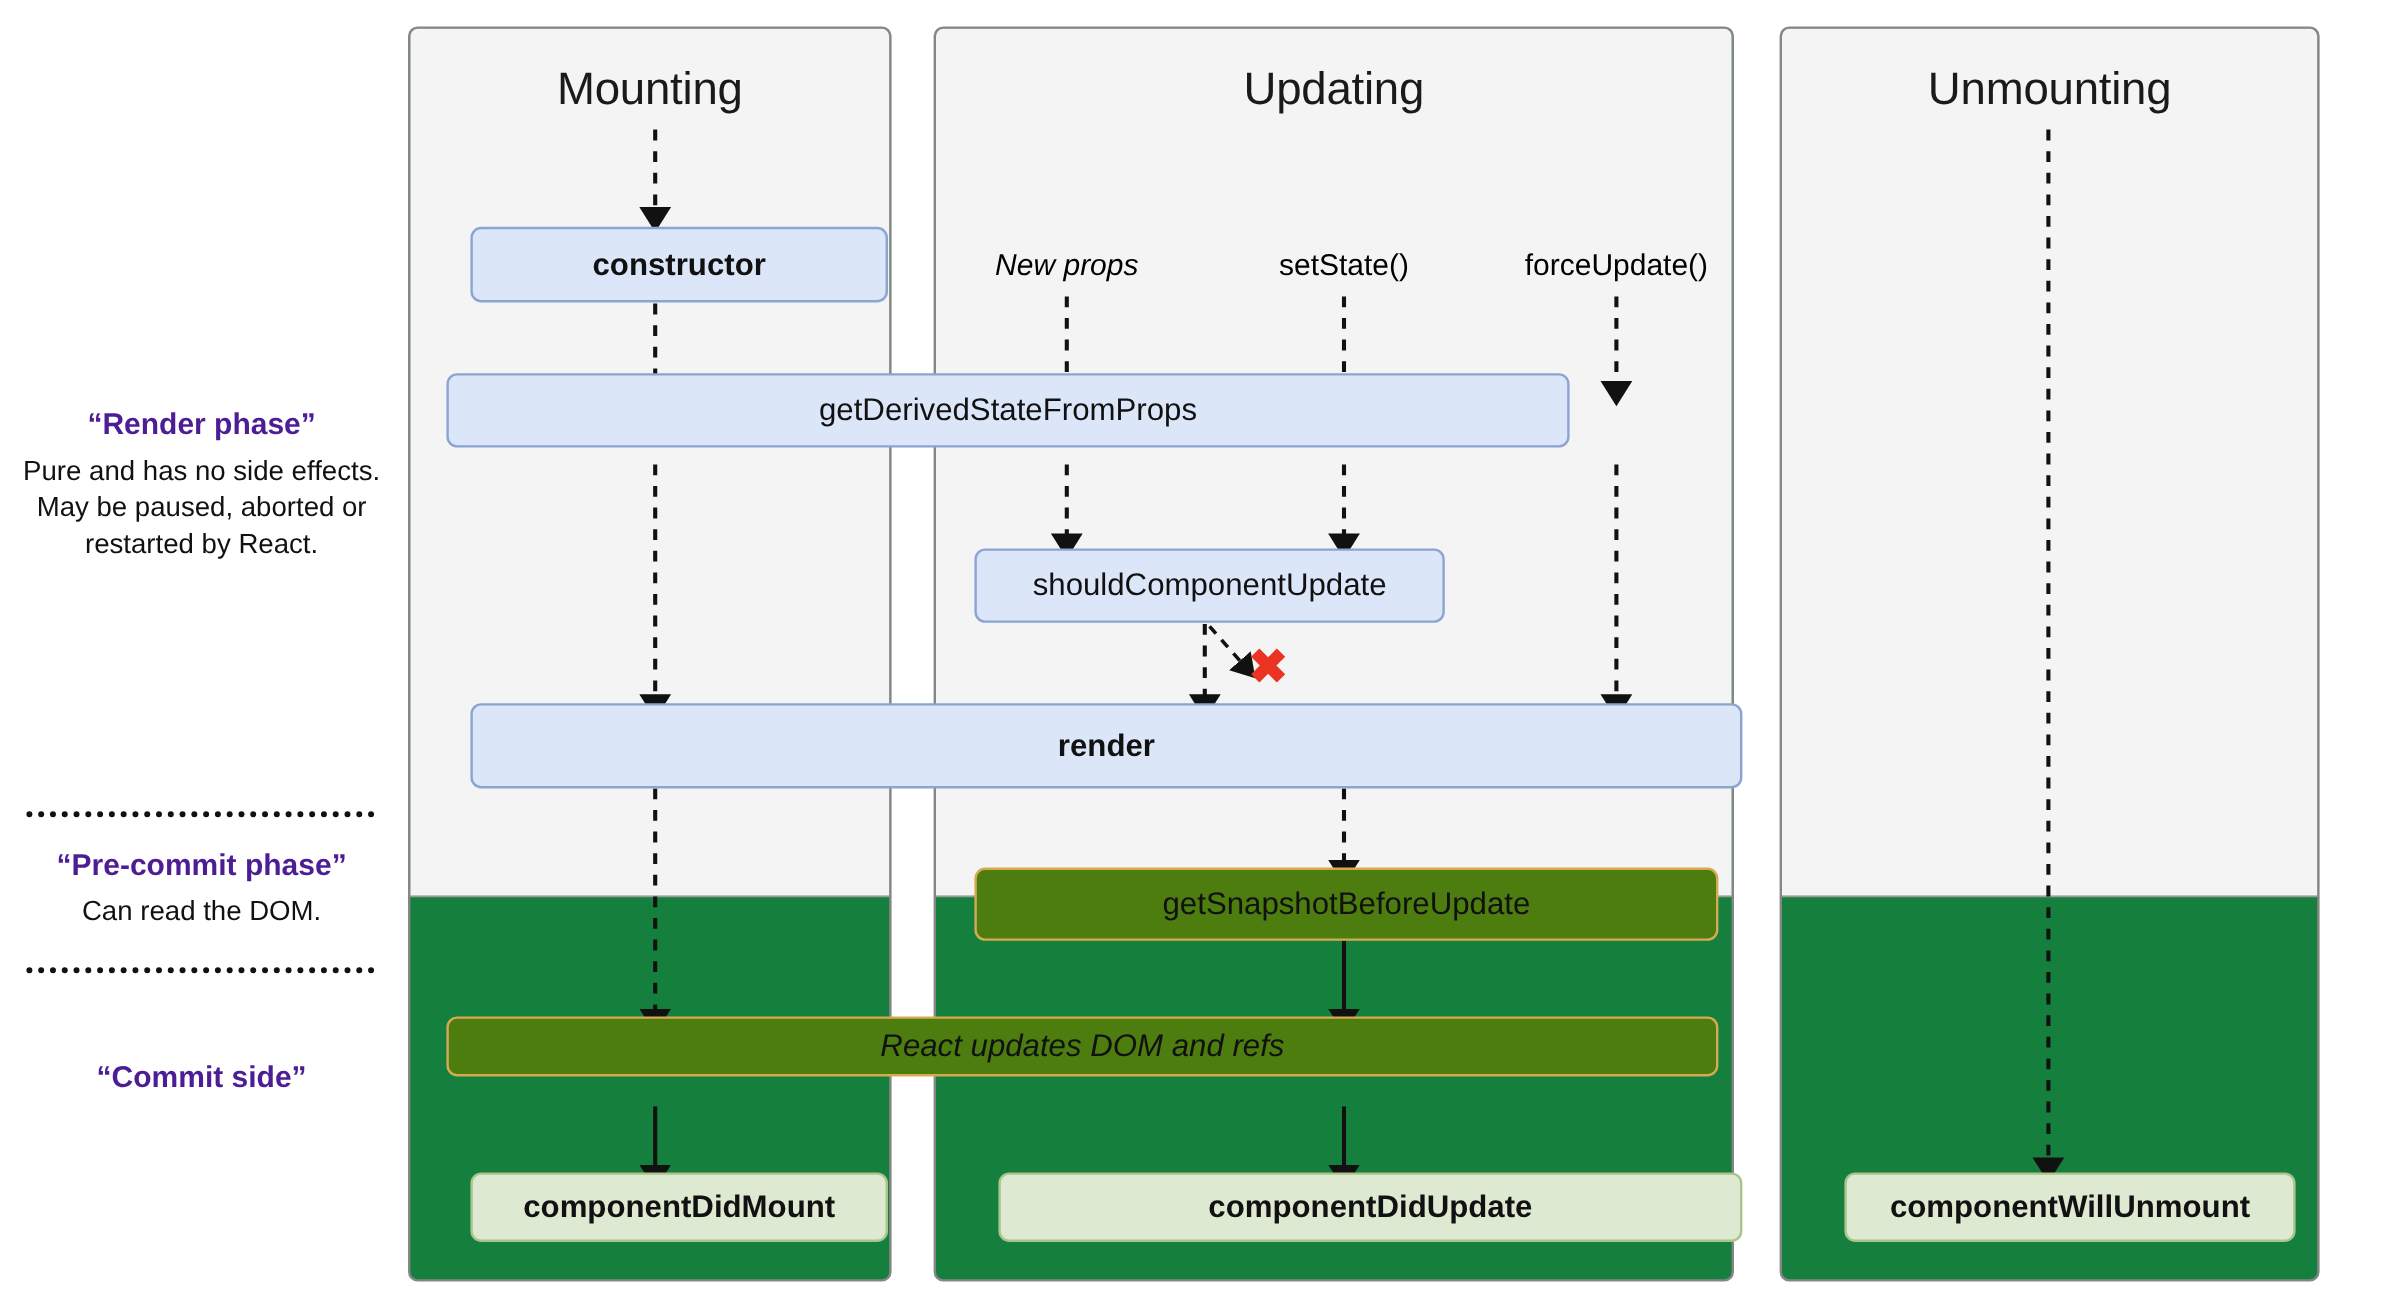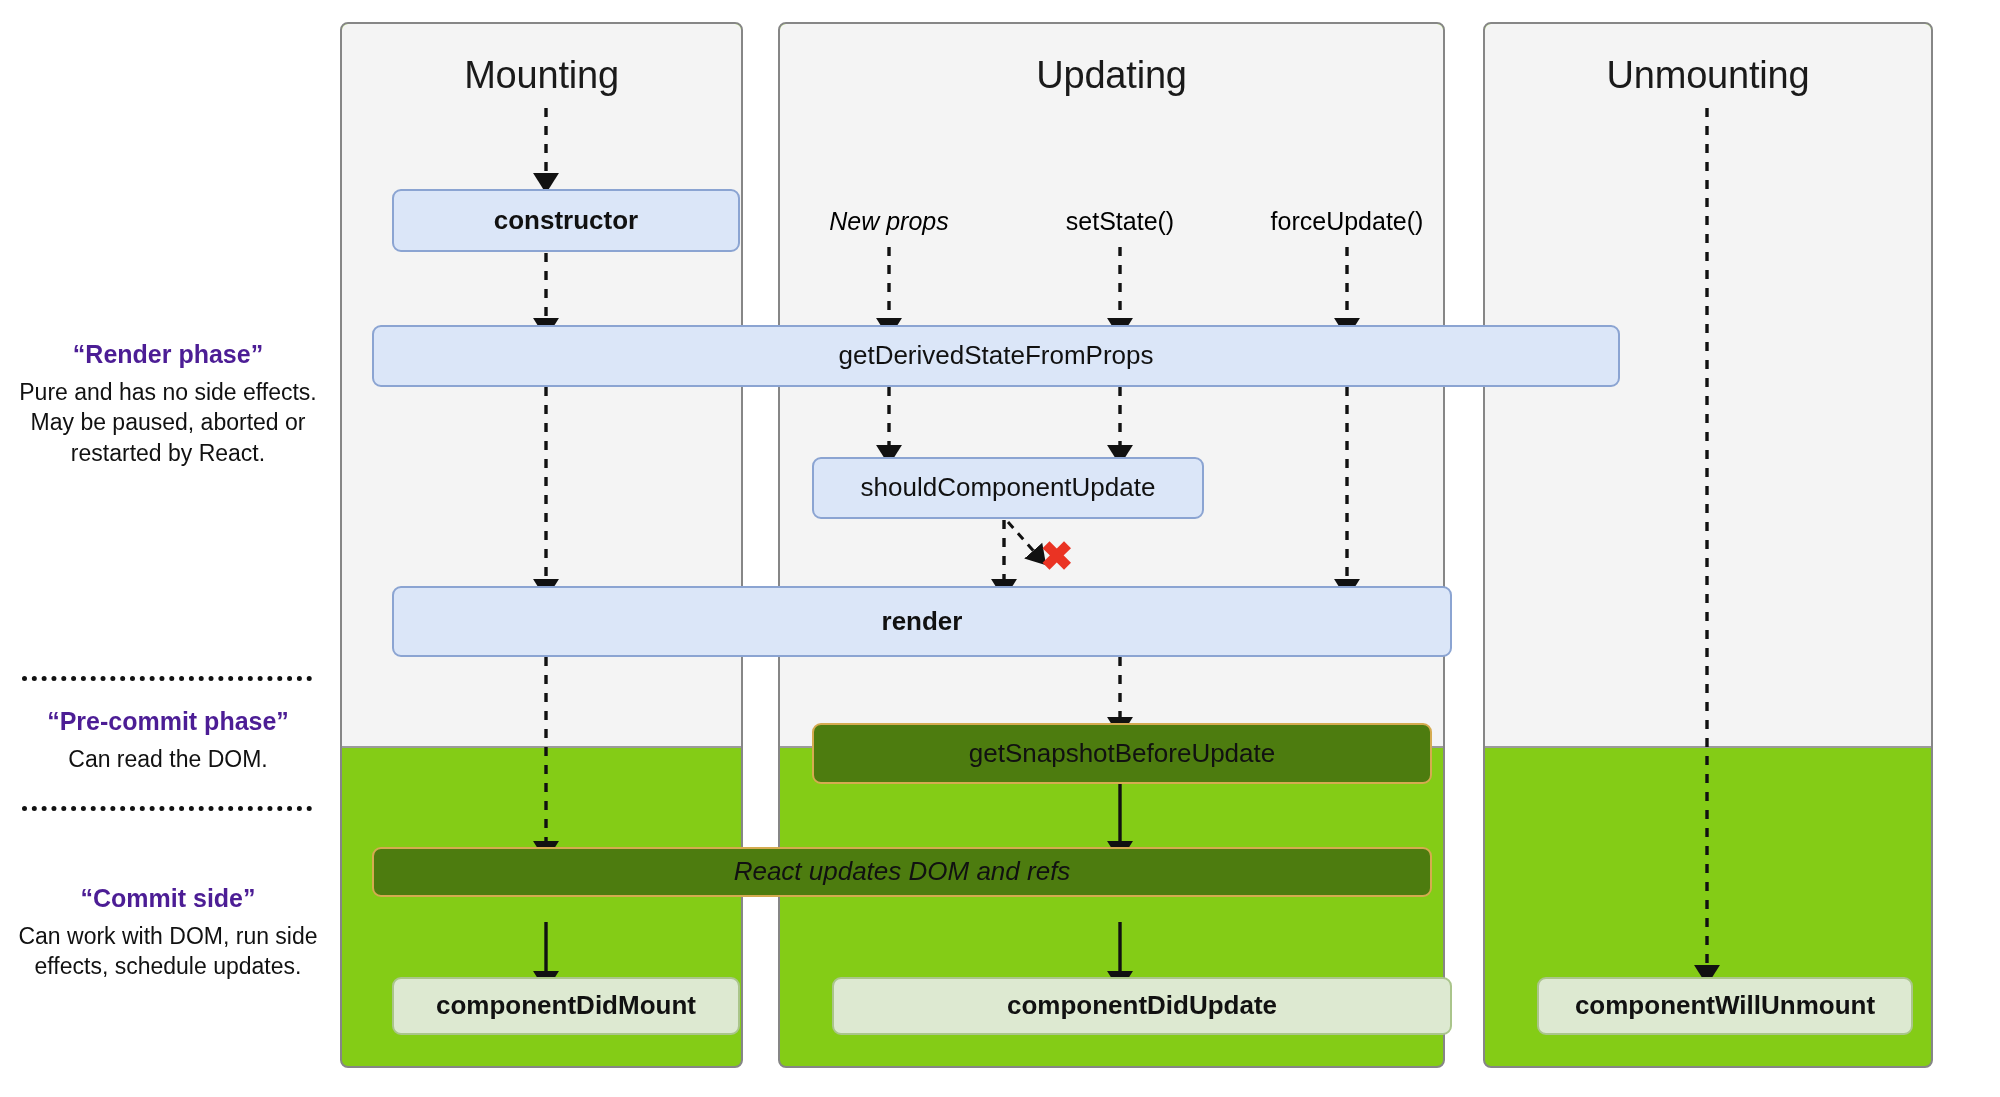--- a/index.html
+++ b/index.html
@@ -18,21 +18,21 @@
     background: #ffffff;
     overflow: hidden;
   }
 
   
   .column {
     position: absolute;
     border: 2px solid #868686;
     border-radius: 8px;
     box-sizing: border-box;
-    background: #84cc16;
+    background: #15803d;
   }
   .column-shade {
     position: absolute;
     left: 0;
     top: 0;
     right: 0;
     background: #f4f4f4;
     border-bottom: 2px solid #9a9a9a;
     box-sizing: border-box;
     border-radius: 6px 6px 0 0;
@@ -138,21 +138,20 @@
 
   <div class="legend-block" style="top:707px;">
     <div class="legend-title">“Pre-commit phase”</div>
     <div class="legend-body">Can read the DOM.</div>
   </div>
 
   <div class="legend-divider" style="top:806px;"></div>
 
   <div class="legend-block" style="top:884px;">
     <div class="legend-title">“Commit side”</div>
-    <div class="legend-body">Can work with DOM, run side effects, schedule updates.</div>
   </div>
 
   <div class="column" style="left:340px; top:22px; width:403px; height:1046px;">
     <div class="column-shade" style="height:724px;"></div>
     <div class="column-title" style="top:30px;">Mounting</div>
   </div>
 
   <div class="column" style="left:778px; top:22px; width:667px; height:1046px;">
     <div class="column-shade" style="height:724px;"></div>
     <div class="column-title" style="top:30px;">Updating</div>
@@ -201,21 +200,21 @@
     <line x1="1707" y1="108" x2="1707" y2="972" stroke="#111111" stroke-width="3.4" stroke-dasharray="9,9" marker-end="url(#ah)"></line>
   </svg>
 
   <div class="red-x" style="left:1040px; top:536px;">✖</div>
 
   <div class="trigger-label italic" style="left:889px;  top:207px;">New props</div>
   <div class="trigger-label" style="left:1120px; top:207px;">setState()</div>
   <div class="trigger-label" style="left:1347px; top:207px;">forceUpdate()</div>
 
   <div class="box blue bold" style="left:372px;  top:189px; width:348px;  height:63px;">constructor</div>
-  <div class="box blue" style="left:372px;  top:325px; width:1248px; height:62px;">getDerivedStateFromProps</div>
+  <div class="box blue" style="left:372px;  top:311px; width:936px; height:62px;">getDerivedStateFromProps</div>
   <div class="box blue" style="left:812px;  top:457px; width:392px;  height:62px;">shouldComponentUpdate</div>
   <div class="box blue bold" style="left:372px;  top:586px; width:1060px; height:71px;">render</div>
   <div class="box yellow" style="left:812px;  top:723px; width:620px;  height:61px;">getSnapshotBeforeUpdate</div>
   <div class="box yellow italic" style="left:372px; top:847px; width:1060px; height:50px;">React updates DOM and refs</div>
   <div class="box green bold" style="left:372px;  top:977px; width:348px;  height:58px;">componentDidMount</div>
   <div class="box green bold" style="left:812px;  top:977px; width:620px;  height:58px;">componentDidUpdate</div>
   <div class="box green bold" style="left:1517px; top:977px; width:376px;  height:58px;">componentWillUnmount</div>
 
 </div>
 

